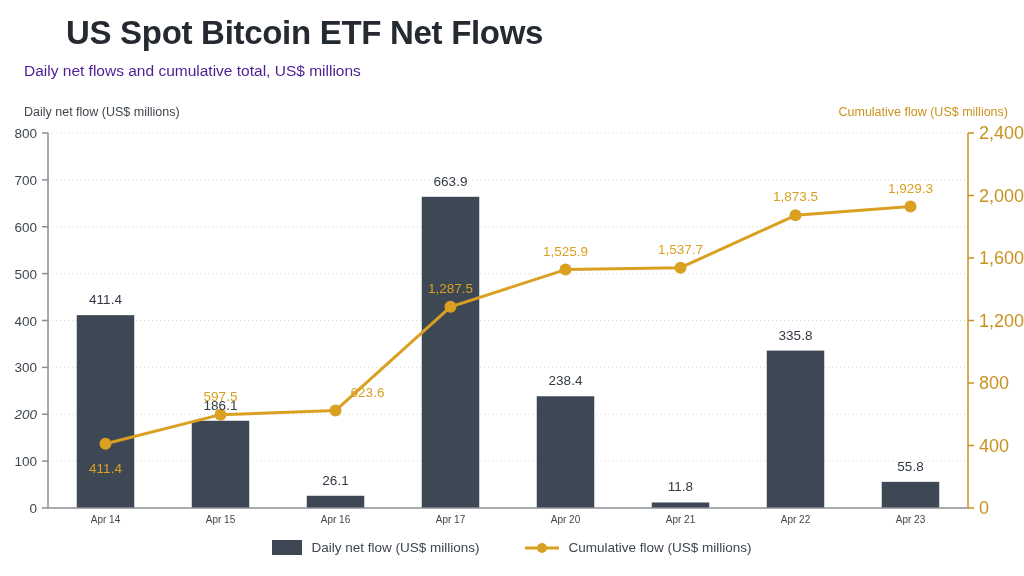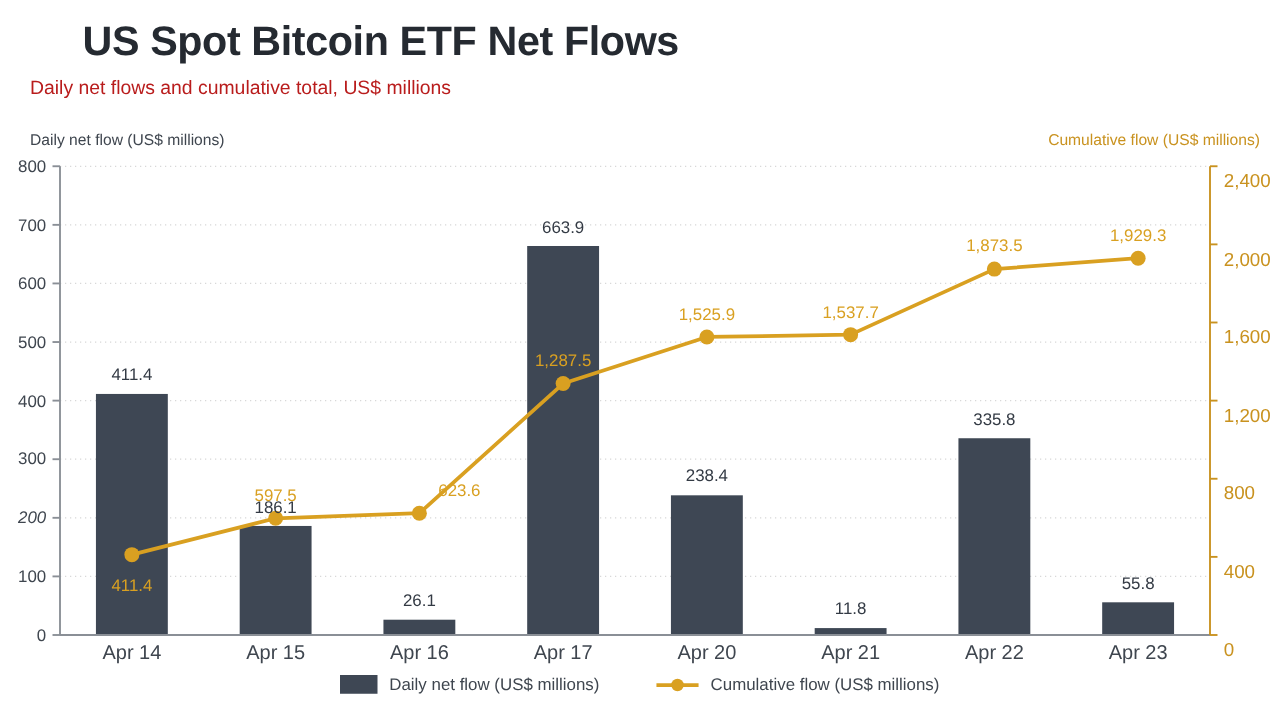--- a/index.html
+++ b/index.html
@@ -26,21 +26,21 @@
     letter-spacing: -0.3px;
     color: #252a31;
     white-space: nowrap;
     margin-left: 44px;
   }
   #chart-subtitle {
     position: absolute;
     left: 24px;
     top: 62px;
     font-size: 15.5px;
-    color: #b91c1c;
+    color: #4c1d95;
     white-space: nowrap;
   }
 
   
   #left-axis-title {
     position: absolute;
     left: 24px;
     top: 105px;
     font-size: 12.5px;
     color: #3f464f;
@@ -77,31 +77,30 @@
     position: absolute;
     right: 1032px; 
     font-size: 13.5px;
     color: #3f464f;
     text-align: right;
     white-space: nowrap;
     transform: translateY(-50%);
   }
   .ytick-right {
     position: absolute;
-    font-size: 15px;
+    font-size: 18px;
     color: #c9921f;
     text-align: left;
     white-space: nowrap;
     transform: translateY(-50%);
-    margin-top: 12px;
   }
   .xtick {
     position: absolute;
     top: 514px;
-    font-size: 16px;
+    font-size: 10px;
     color: #3f464f;
     text-align: center;
     white-space: nowrap;
     transform: translateX(-50%);
   }
 
   
   .bar-label {
     position: absolute;
     font-size: 13.5px;

